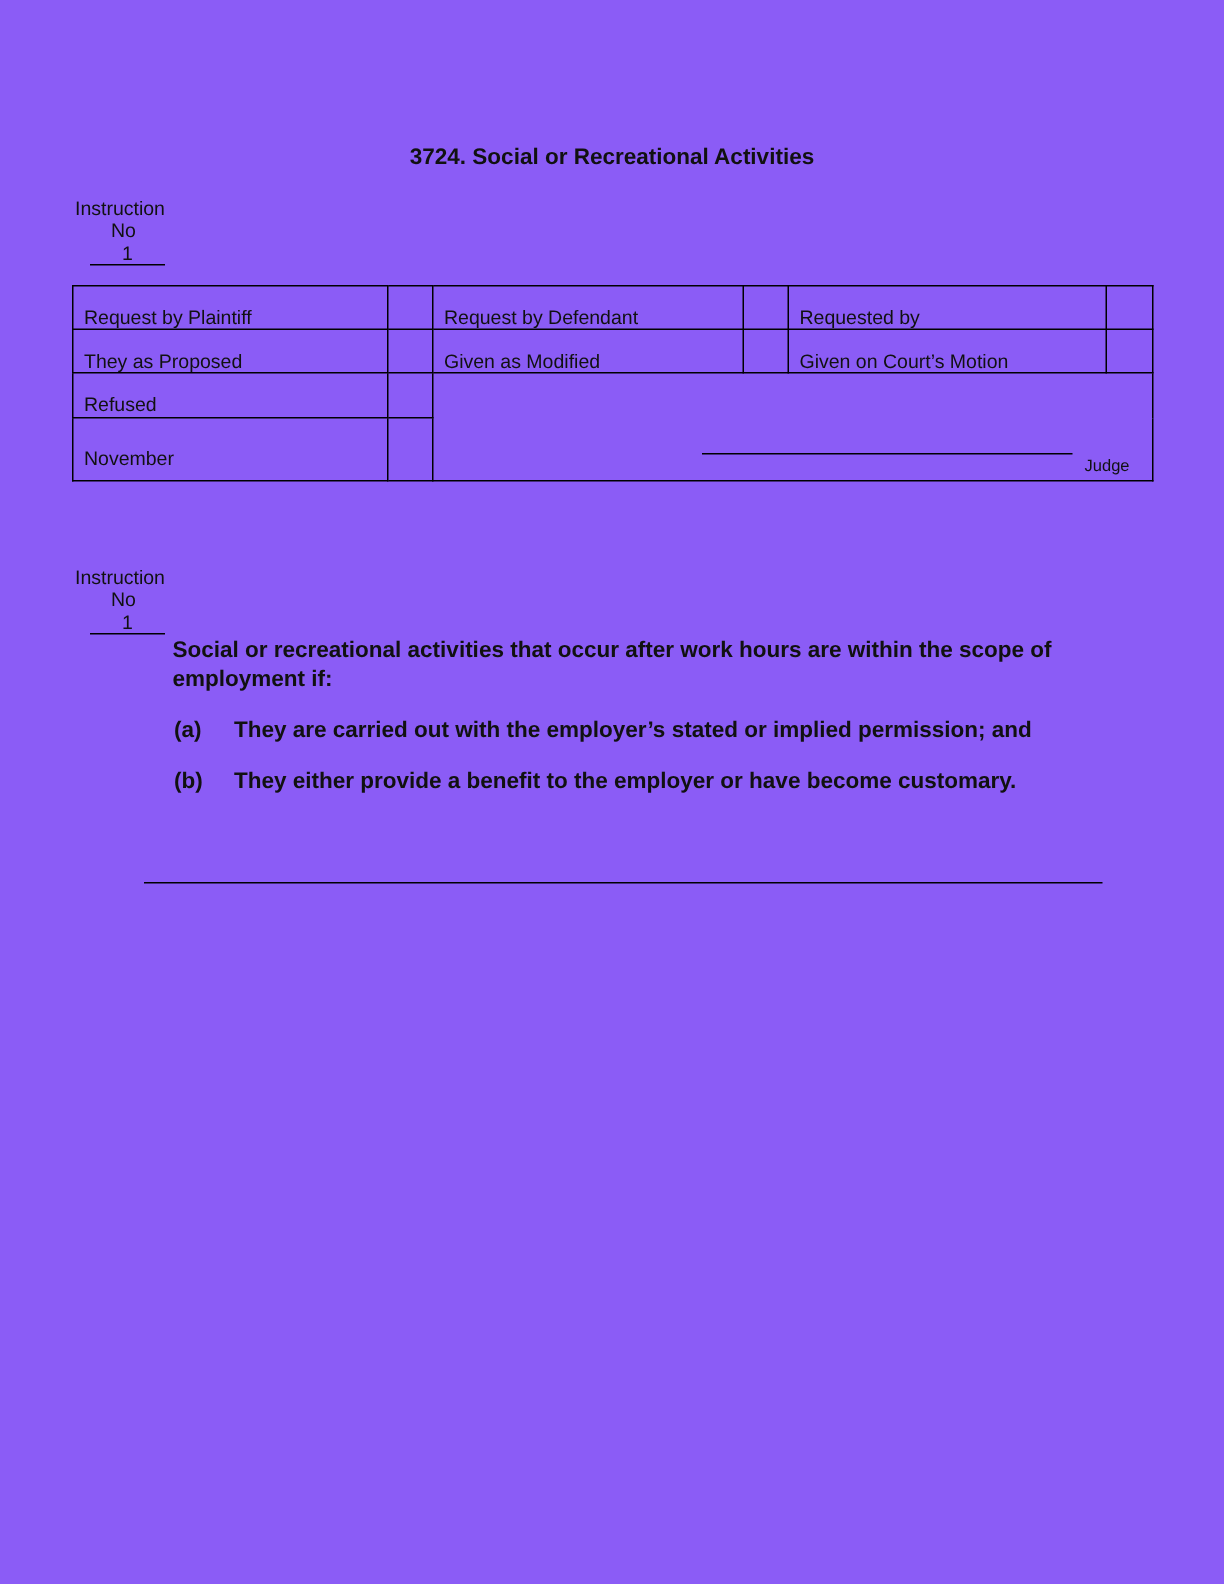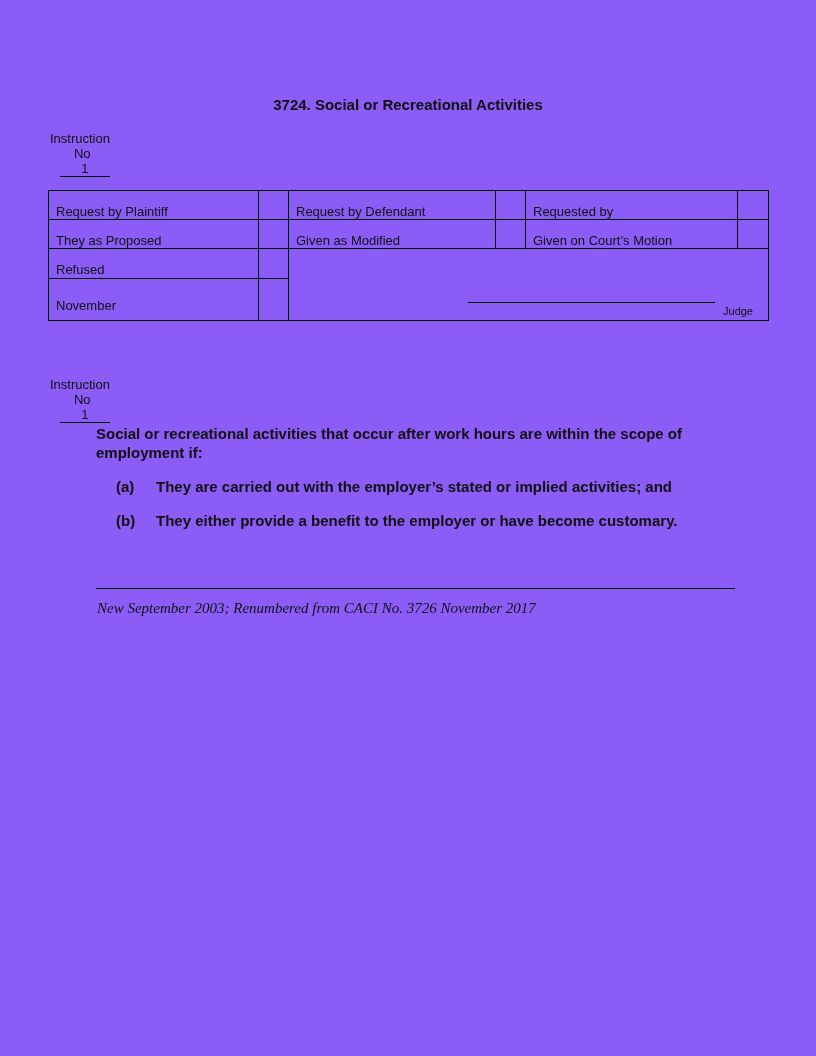--- a/index.html
+++ b/index.html
@@ -98,20 +98,21 @@
     top: 425px;
     width: 640px;
     font-size: 15px;
     font-weight: bold;
     line-height: 18.5px;
     color: #111;
   }
   .body-intro {
     width: 615px;
     margin-bottom: 16px;
+    margin-left: 19px;
   }
   .body-item {
     display: flex;
     margin-left: 20px;
     margin-bottom: 15px;
   }
   .body-item .marker {
     flex: 0 0 40px;
   }
   .body-item .item-text {
@@ -196,25 +197,24 @@
     <div class="instruction-no-row">
       <span class="instruction-no-label">No</span>
       <span class="instruction-no-value">1</span>
     </div>
   </div>
 
   <div class="body-text">
     <div class="body-intro">Social or recreational activities that occur after work hours are within the scope of employment if:</div>
     <div class="body-item">
       <span class="marker">(a)</span>
-      <span class="item-text">They are carried out with the employer’s stated or implied activities; and</span>
+      <span class="item-text">They are carried out with the employer’s stated or implied permission; and</span>
     </div>
     <div class="body-item">
       <span class="marker">(b)</span>
       <span class="item-text">They either provide a benefit to the employer or have become customary.</span>
     </div>
   </div>
 
   <div class="divider-line"></div>
 
-  <div class="footer-note">New September 2003; Renumbered from CACI No. 3726 November 2017</div>
 
 </div>
 
 </body></html>

